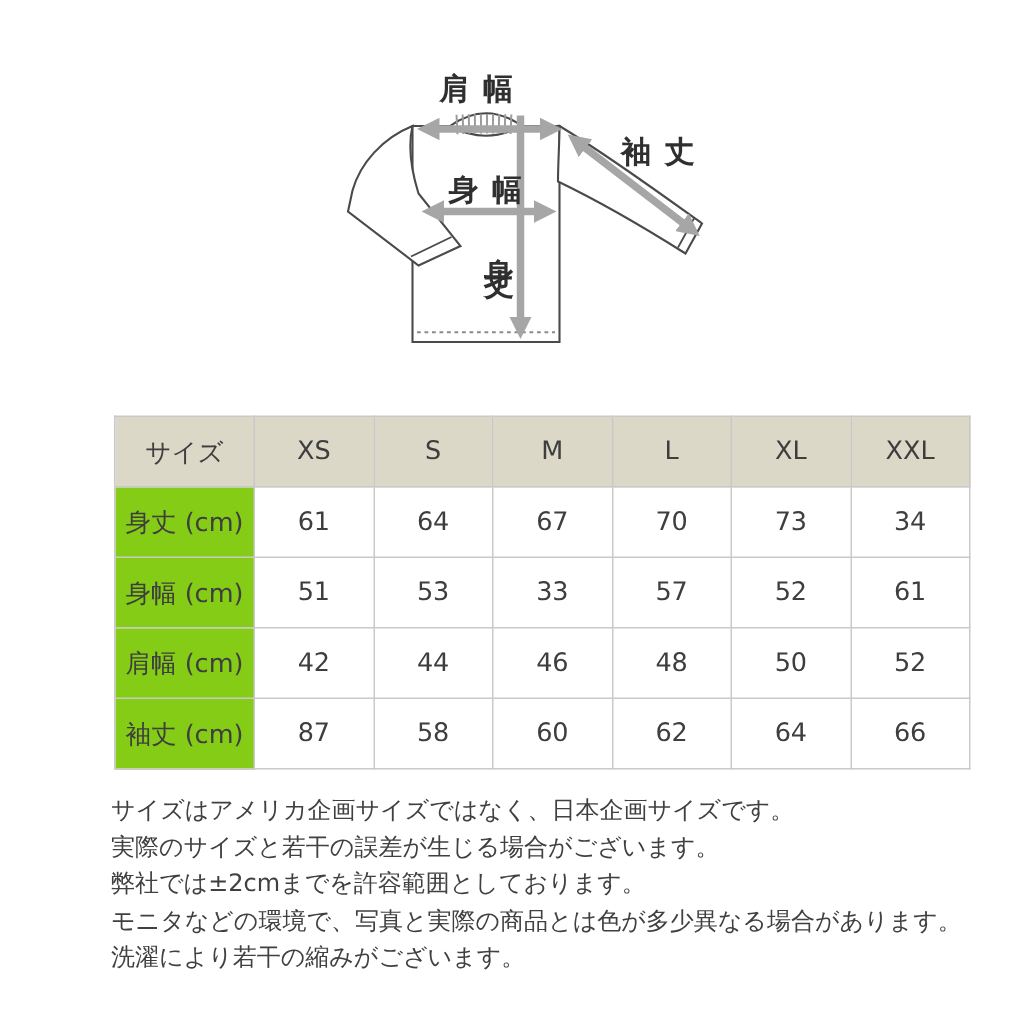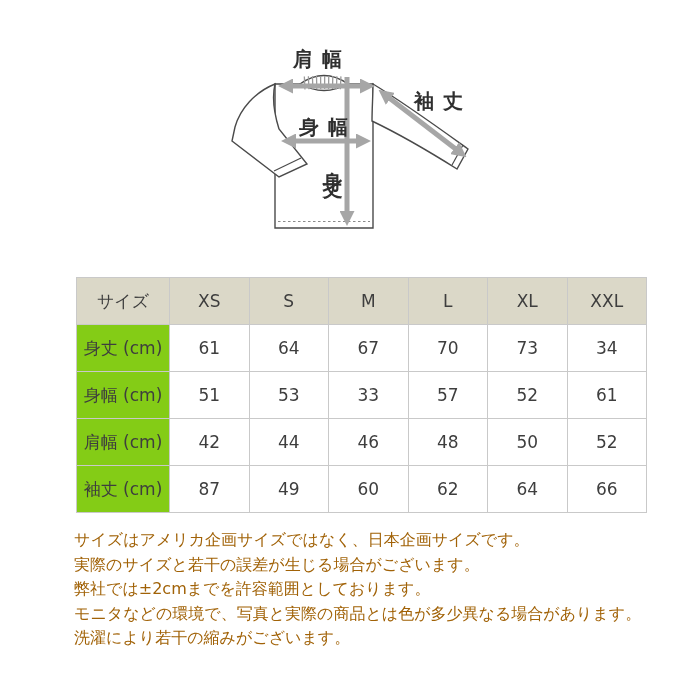--- a/index.html
+++ b/index.html
@@ -27,21 +27,21 @@
   .size-table th, .size-table td {
     border: 1px solid #c9c9c9; text-align: center; vertical-align: middle;
     height: 46px; padding: 0; font-weight: normal;
   }
   .size-table thead th { background: #dbd8c8; }
   .size-table td.rowlabel { background: #84cc16; }
 
   
   .notes {
     position: absolute; left: 58px; top: 528px; width: 580px;
-    font-size: 16px; line-height: 24.5px; color: #a16207;
+    font-size: 16px; line-height: 24.5px; color: #404040;
   }
   .notes div { white-space: nowrap; }
 </style>
 </head>
 <body>
 
 <div class="stage">
 
   <div class="diagram">
     <svg width="680" height="270" viewBox="0 0 680 270">
@@ -124,21 +124,21 @@
         <td>42</td>
         <td>44</td>
         <td>46</td>
         <td>48</td>
         <td>50</td>
         <td>52</td>
       </tr>
       <tr>
         <td class="rowlabel">袖丈 (cm)</td>
         <td>87</td>
-        <td>49</td>
+        <td>58</td>
         <td>60</td>
         <td>62</td>
         <td>64</td>
         <td>66</td>
       </tr>
     </tbody>
   </table>
 
   <div class="notes">
     <div>サイズはアメリカ企画サイズではなく、日本企画サイズです。</div>

